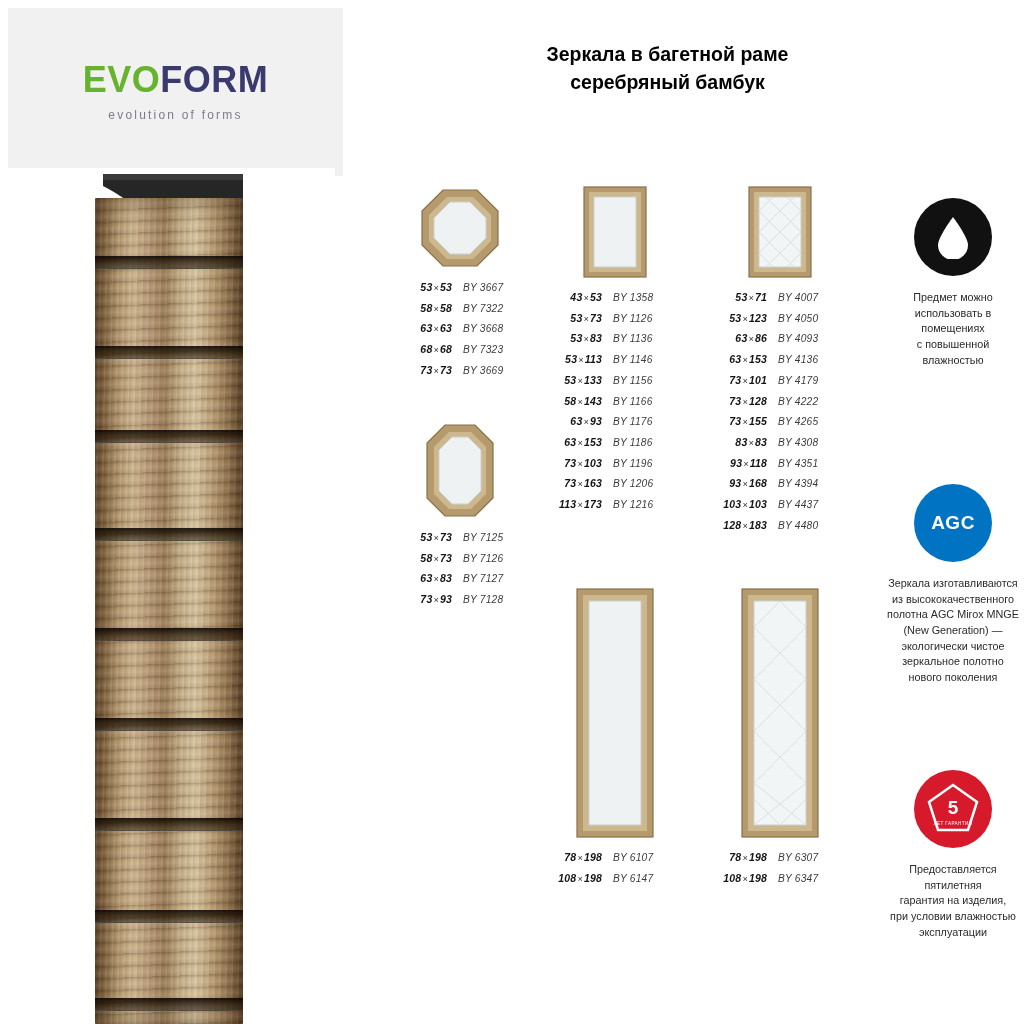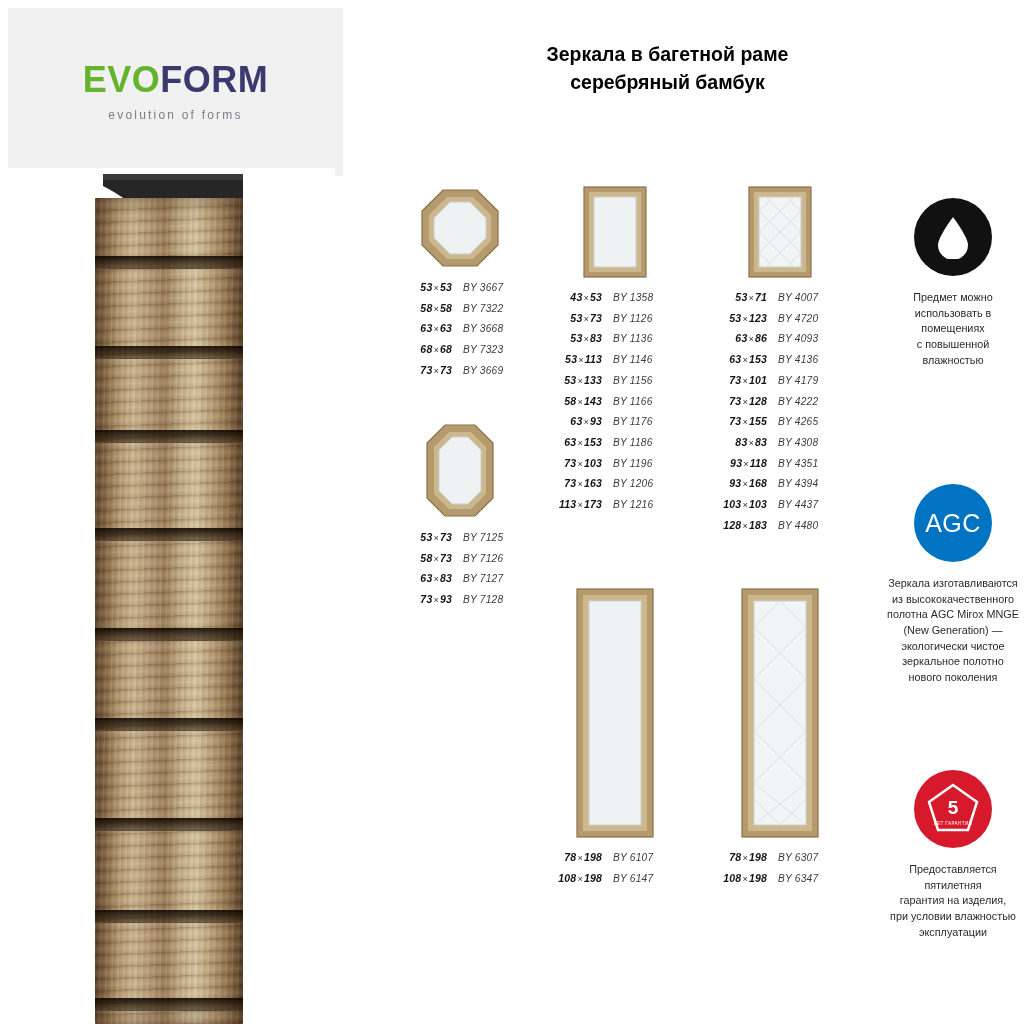--- a/index.html
+++ b/index.html
@@ -110,21 +110,21 @@
   .icon-block p {
     margin: 14px 0 0; font-size: 10.8px; line-height: 1.45; color: #2a2a2a;
   }
   .circle {
     width: 78px; height: 78px; border-radius: 50%;
     margin: 0 auto; display: flex; align-items: center; justify-content: center;
   }
   .c-black { background: #111111; }
   .c-blue  { background: #0073c2; }
   .agc-text {
-    font-size: 25px; font-weight: normal; color: #ffffff; letter-spacing: 0.5px;
+    font-size: 19px; font-weight: bold; color: #ffffff; letter-spacing: 0.5px;
   }
   .c-red { position: relative; }
 
   
   svg { display: block; }
 </style>
 </head>
 <body>
 
 <div class="header">
@@ -289,21 +289,21 @@
         </g>
       </svg>
     </div>
     <div class="sizes">
       <div class="size-row">
           <span class="size-dim"><span>53</span><span class="x">×</span><span>71</span></span>
           <span class="size-code">BY 4007</span>
         </div>
       <div class="size-row">
           <span class="size-dim"><span>53</span><span class="x">×</span><span>123</span></span>
-          <span class="size-code">BY 4720</span>
+          <span class="size-code">BY 4050</span>
         </div>
       <div class="size-row">
           <span class="size-dim"><span>63</span><span class="x">×</span><span>86</span></span>
           <span class="size-code">BY 4093</span>
         </div>
       <div class="size-row">
           <span class="size-dim"><span>63</span><span class="x">×</span><span>153</span></span>
           <span class="size-code">BY 4136</span>
         </div>
       <div class="size-row">

